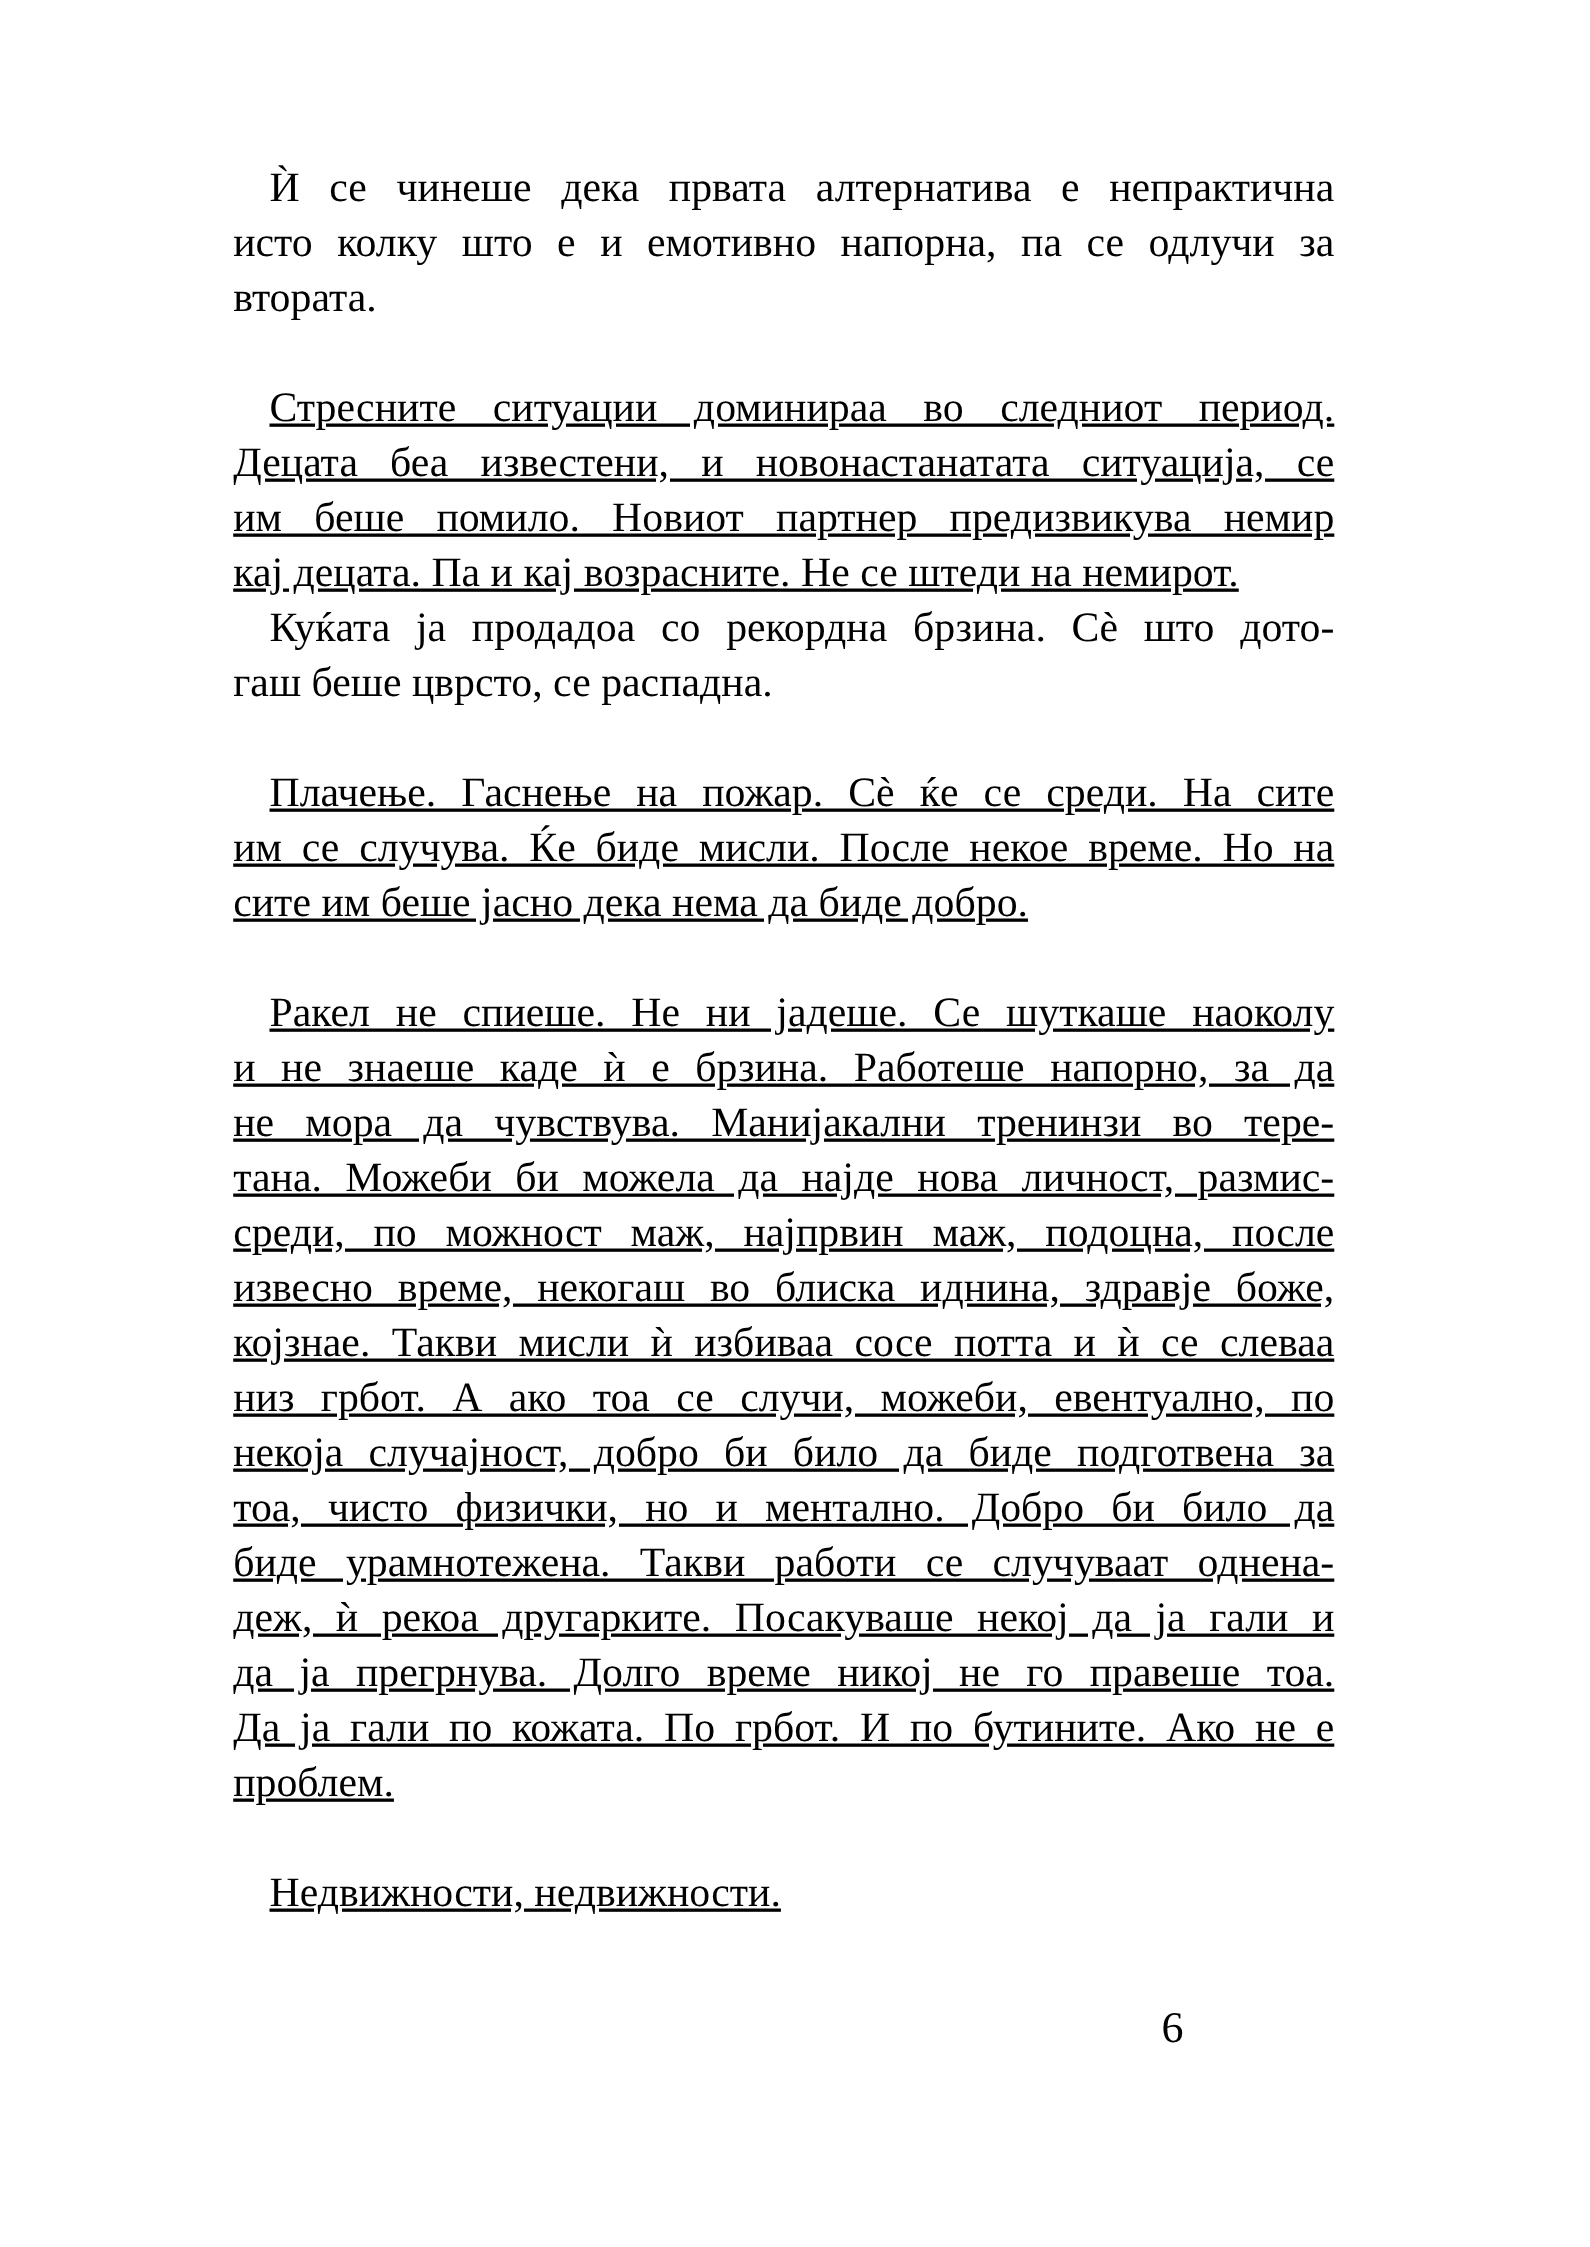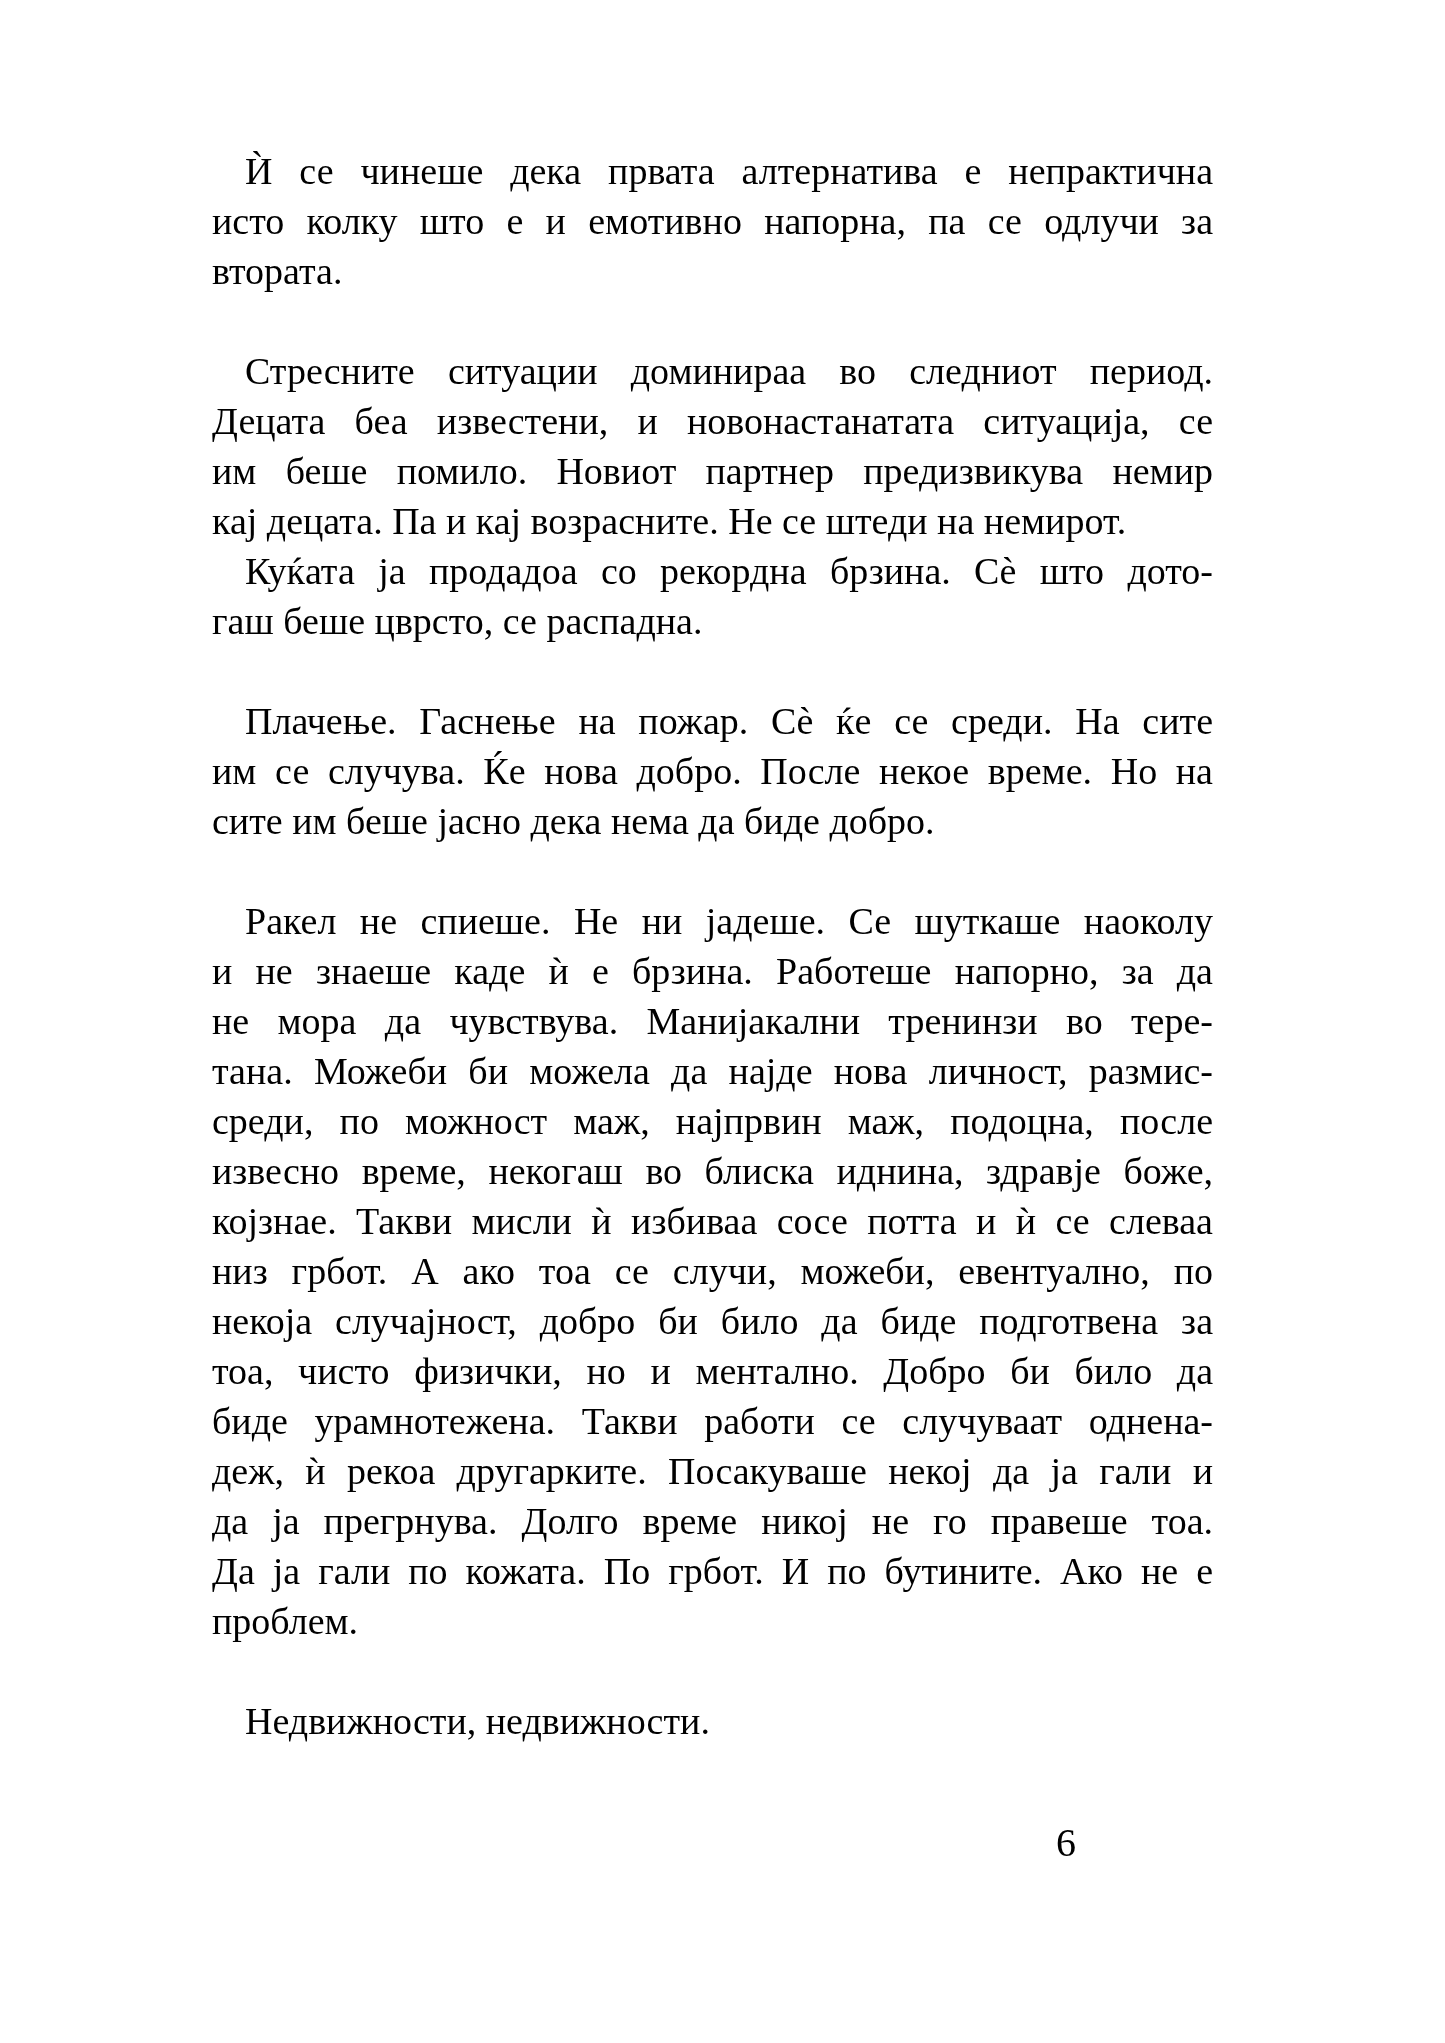--- a/index.html
+++ b/index.html
@@ -23,20 +23,21 @@
     width: 1001px;
     font-size: 38px;
     line-height: 50px;
   }
   .paragraph {
     margin: 0;
     padding: 0;
   }
   .paragraph.gap-before {
     margin-top: 50px;
+    text-decoration: underline;
   }
   .line {
     text-align: justify;
     
     text-align-last: justify;
   }
   .line.last {
     text-align-last: left;
   }
   .line.first {
@@ -66,21 +67,21 @@
         <div class="line">Децата беа известени, и новонастанатата ситуација, се</div>
         <div class="line">им беше помило. Новиот партнер предизвикува немир</div>
         <div class="line last">кај децата. Па и кај возрасните. Не се штеди на немирот.</div>
       </div>
       <div class="paragraph">
         <div class="line first">Куќата ја продадоа со рекордна брзина. Сѐ што дото-</div>
         <div class="line last">гаш беше цврсто, се распадна.</div>
       </div>
       <div class="paragraph gap-before">
         <div class="line first">Плачење. Гаснење на пожар. Сѐ ќе се среди. На сите</div>
-        <div class="line">им се случува. Ќе нова добро. После некое време. Но на</div>
+        <div class="line">им се случува. Ќе биде мисли. После некое време. Но на</div>
         <div class="line last">сите им беше јасно дека нема да биде добро.</div>
       </div>
       <div class="paragraph gap-before">
         <div class="line first">Ракел не спиеше. Не ни јадеше. Се шуткаше наоколу</div>
         <div class="line">и не знаеше каде ѝ е брзина. Работеше напорно, за да</div>
         <div class="line">не мора да чувствува. Манијакални тренинзи во тере-</div>
         <div class="line">тана. Можеби би можела да најде нова личност, размис-</div>
         <div class="line">среди, по можност маж, најпрвин маж, подоцна, после</div>
         <div class="line">извесно време, некогаш во блиска иднина, здравје боже,</div>
         <div class="line">којзнае. Такви мисли ѝ избиваа сосе потта и ѝ се слеваа</div>

